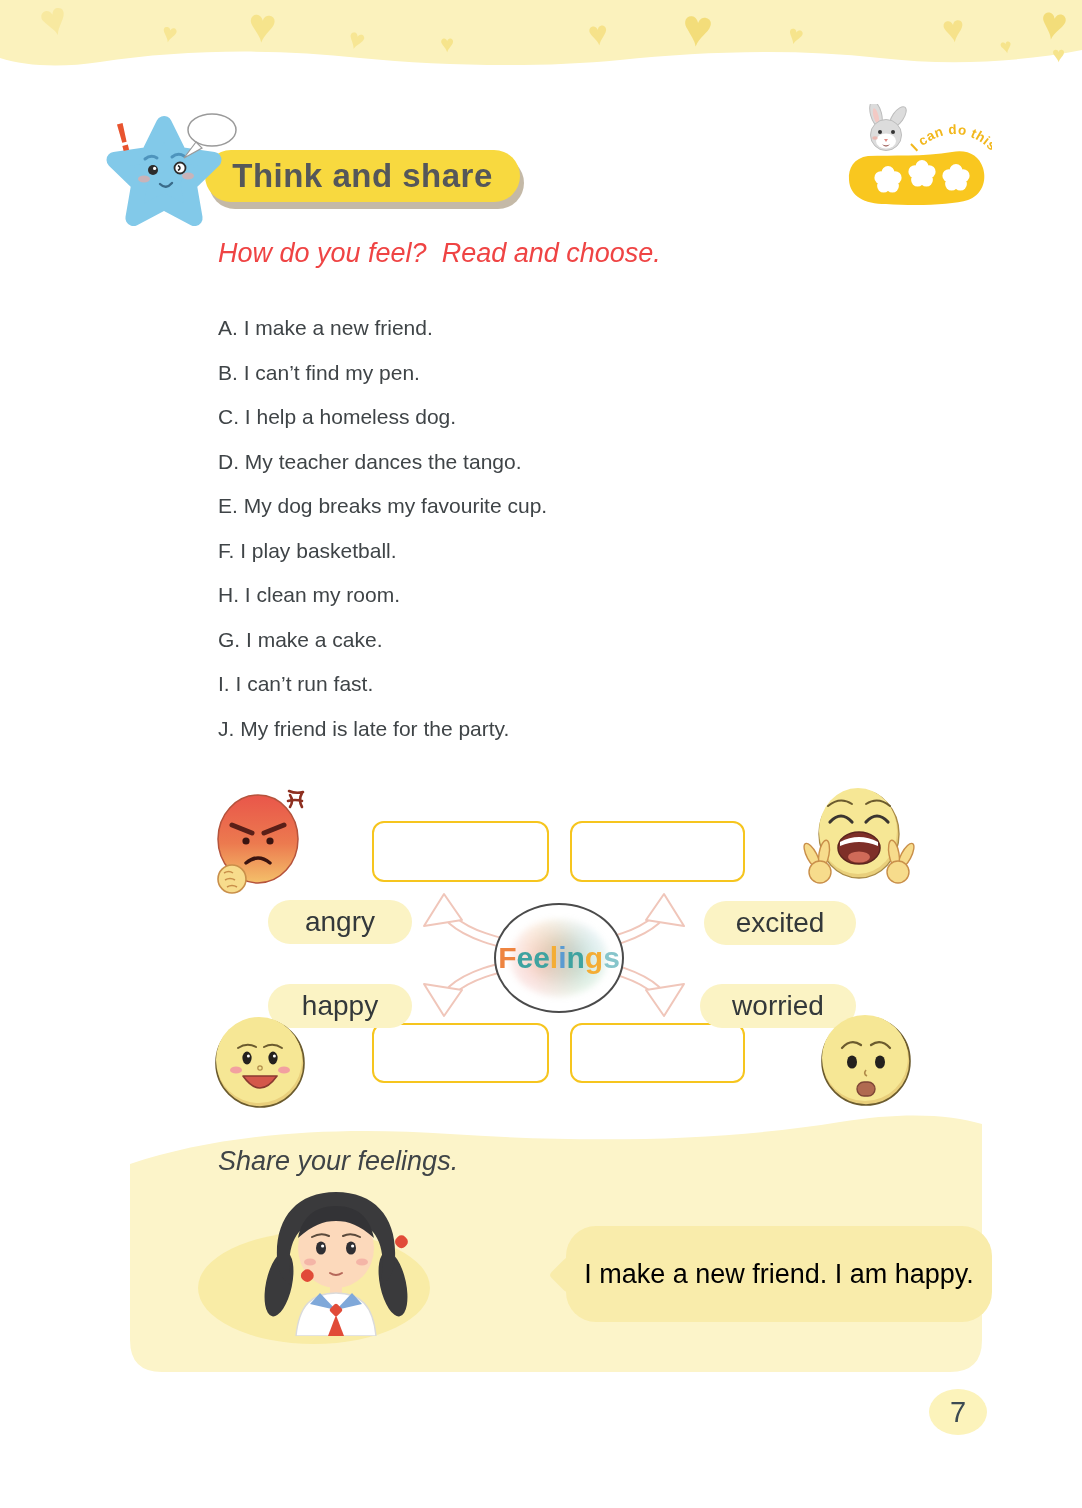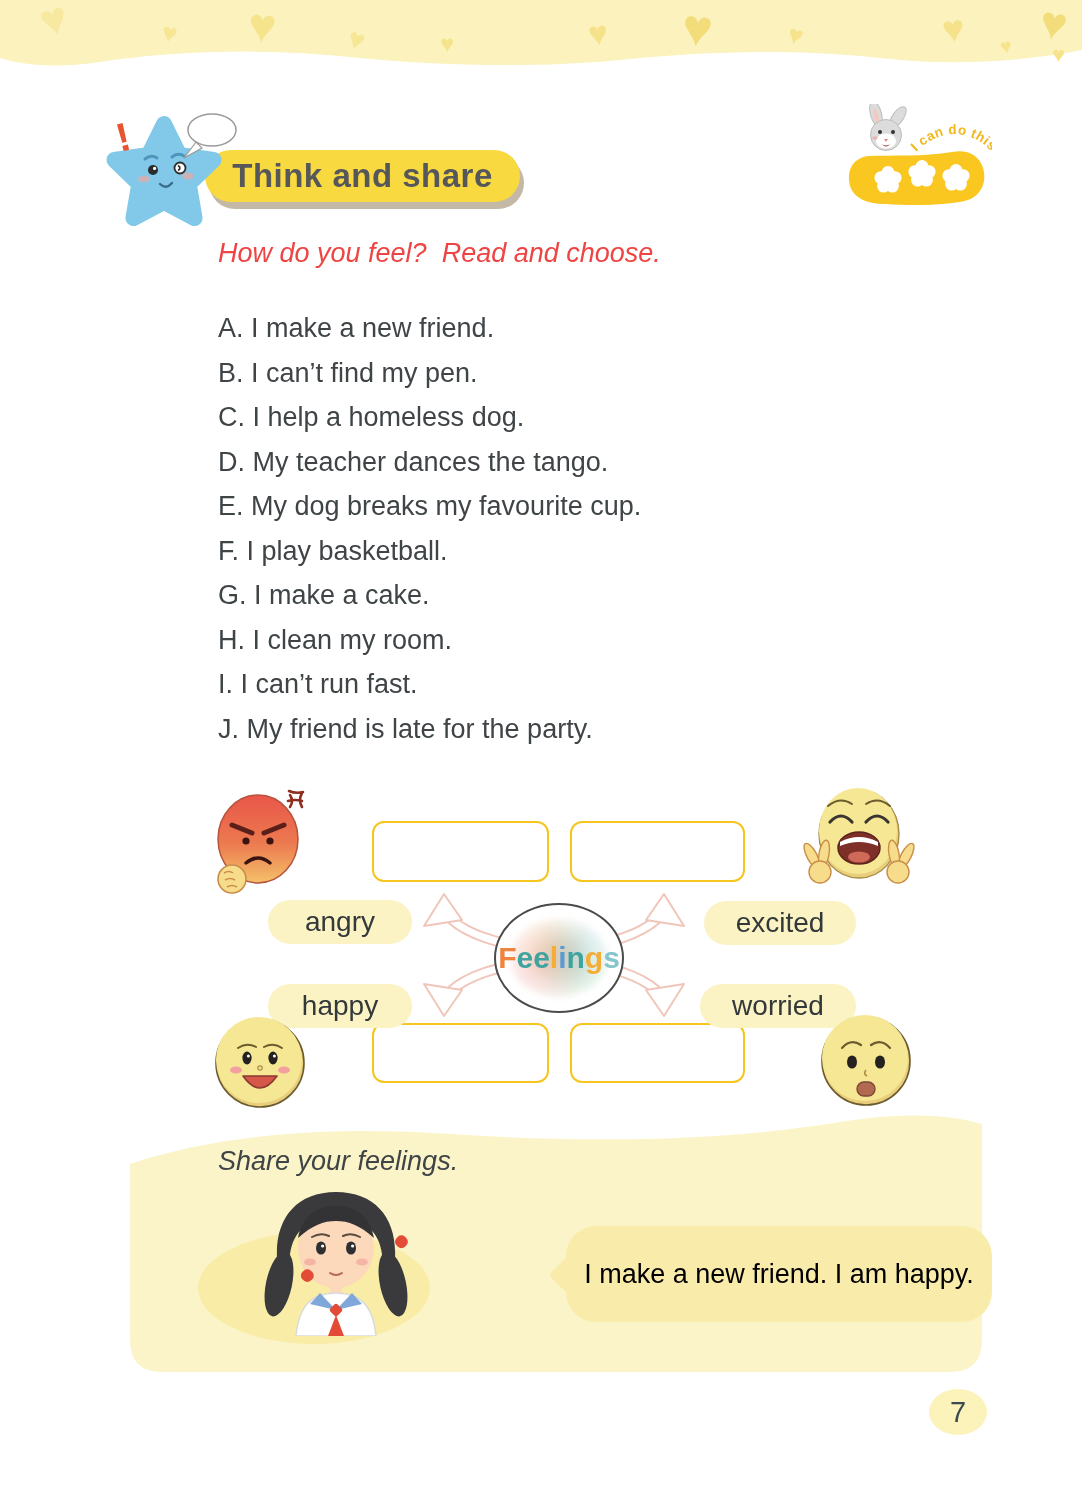--- a/index.html
+++ b/index.html
@@ -18,21 +18,21 @@
   }
   .title-pill span{font-size:33px;font-weight:bold;color:#55575a;letter-spacing:.5px;}
   .mascot{position:absolute;left:98px;top:104px;width:150px;height:138px;z-index:3;}
   .badge{position:absolute;left:840px;top:104px;width:152px;height:110px;}
   
   .instruction{
     position:absolute;left:218px;top:238px;font-size:27px;font-style:italic;
     color:#ef4444;white-space:pre-wrap;
   }
   .sentence-list{position:absolute;left:218px;top:306px;width:620px;}
-  .sentence-list div{font-size:27px;line-height:44.5px;color:#3f4447;}
+  .sentence-list div{font-size:21px;line-height:44.5px;color:#3f4447;}
   
   .answer-box{
     position:absolute;background:#ffffff;border:2.5px solid #f6c51e;border-radius:12px;
   }
   .feel-pill{
     position:absolute;height:44px;border-radius:22px;background:#fbf3c4;
     display:flex;align-items:center;justify-content:center;
     font-size:28px;color:#33383a;
   }
   .arrows{position:absolute;left:364px;top:878px;}
@@ -166,22 +166,22 @@
 
   <div class="instruction">How do you feel?  Read and choose.</div>
 
   <div class="sentence-list">
     <div>A. I make a new friend.</div>
     <div>B. I can’t find my pen.</div>
     <div>C. I help a homeless dog.</div>
     <div>D. My teacher dances the tango.</div>
     <div>E. My dog breaks my favourite cup.</div>
     <div>F. I play basketball.</div>
+    <div>H. I clean my room.</div>
     <div>G. I make a cake.</div>
-    <div>H. I clean my room.</div>
     <div>I. I can’t run fast.</div>
     <div>J. My friend is late for the party.</div>
   </div>
 
   <svg class="arrows" width="380" height="150" viewBox="0 0 380 150">
     <path class="arr-band" d="M168,72 C134,64 106,58 88,42"></path>
     <path class="arr-core" d="M168,72 C134,64 106,58 88,42"></path>
     <polygon class="arr-head" points="80,16 60,48 98,42"></polygon>
     <path class="arr-band" d="M212,72 C246,64 274,58 292,42"></path>
     <path class="arr-core" d="M212,72 C246,64 274,58 292,42"></path>

